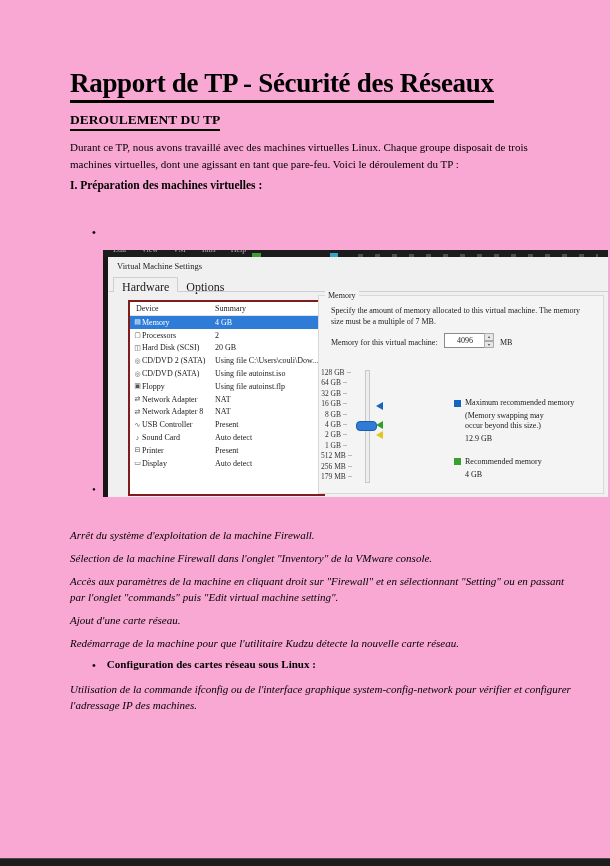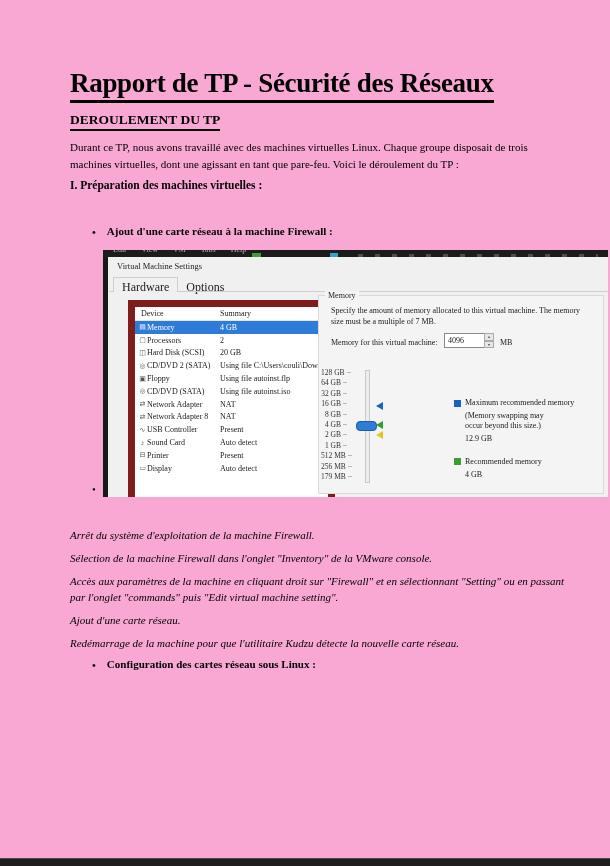--- a/index.html
+++ b/index.html
@@ -36,36 +36,36 @@
   .sliver-grays{position:absolute;left:255px;top:4px;width:240px;height:3px;opacity:.55;
     background:repeating-linear-gradient(90deg,#777 0 5px,transparent 5px 17px);}
   .leftbar{left:0;top:7px;width:5px;height:240px;background:#181818;}
   .dlg-title{left:14px;top:11px;font-size:8.5px;}
   .tabs{left:10px;top:27px;display:flex;height:14px;}
   .tab{padding:2px 8px 0;font-size:12px;height:12px;}
   .tab.active{background:#f0f0f0;border:1px solid #cfcfcf;border-bottom:none;position:relative;z-index:2;}
   .tab.inactive{margin-top:1px;}
   .tabline{left:6px;top:41px;width:499px;border-top:1px solid #cfcfcf;}
 
-  .devtable{left:25px;top:50px;width:193px;height:192px;background:#fff;border:7px solid #7f1d1d;}
+  .devtable{left:25px;top:50px;width:193px;height:192px;background:#fff;border:2px solid #7f1d1d;}
   .thead{display:flex;height:13px;align-items:center;border-bottom:1px solid #e3e3e3;}
   .th-device{padding-left:6px;width:79px;}
   .drow{display:flex;height:12.8px;align-items:center;}
   .dicon{width:9px;margin-left:3px;font-size:7px;color:#555;text-align:center;flex:none;}
   .dname{width:73px;flex:none;white-space:nowrap;overflow:hidden;}
   .dsum{flex:1;white-space:nowrap;overflow:hidden;}
   .drow.selected{background:#2e7bd8;color:#fff;}
   .drow.selected .dicon{color:#e8f1fb;}
 
   .groupbox{left:215px;top:45px;width:284px;height:197px;border:1px solid #d9d9d9;background:#f4f4f4;}
   .gb-label{left:6px;top:-5px;background:#f4f4f4;padding:0 3px;}
   .gb-desc{left:12px;top:10px;width:258px;line-height:10.5px;}
   .field-label{left:12px;top:42px;}
   .mem-input{left:125px;top:37px;width:34px;height:13px;background:#fff;border:1px solid #8a8a8a;
-             text-align:left;padding:0 3px;line-height:13px;}
+             text-align:center;padding:0 3px;line-height:13px;}
   .spinner{left:165px;top:37px;width:10px;height:15px;display:flex;flex-direction:column;}
   .spin-btn{flex:1;background:#e6e6e6;border:1px solid #ababab;font-size:4px;line-height:5px;
             text-align:center;color:#444;padding:0;}
   .unit{left:181px;top:42px;}
 
   .srow{position:absolute;left:2px;width:26px;text-align:right;font-size:7.5px;color:#333;white-space:nowrap;}
   .srow::after{content:"";display:inline-block;width:4px;border-top:1px solid #b9b9b9;
                margin-left:2px;margin-bottom:2px;}
   .track{left:46px;top:74px;width:3px;height:111px;background:#ededed;border:1px solid #c9c9c9;}
   .handle{left:37px;top:125px;width:19px;height:8px;background:#2e7bd8;border:1px solid #1a5dab;border-radius:4px;}
@@ -85,21 +85,20 @@
 
 <div id="page">
 
   <div class="abs doc-title">Rapport de TP - Sécurité des Réseaux</div>
   <div class="abs doc-h2">DEROULEMENT DU TP</div>
   <div class="abs intro">Durant ce TP, nous avons travaillé avec des machines virtuelles Linux. Chaque groupe disposait de trois machines virtuelles, dont une agissant en tant que pare-feu. Voici le déroulement du TP :</div>
   <div class="abs part-h">I. Préparation des machines virtuelles :</div>
 
   <div class="abs bullet-row b1">
     <span class="bullet-dot">•</span>
-    <span>Ajout d'une carte réseau à la machine Firewall :</span>
   </div>
 
   <div id="shot" class="abs">
 
     <div class="abs topbar">
       <span class="menu-sliver">Edit View VM Tabs Help</span>
       <span class="sliver-green"></span>
       <span class="sliver-blue"></span>
       <span class="sliver-grays"></span>
     </div>
@@ -132,28 +131,28 @@
         <span class="dicon">◫</span>
         <span class="dname">Hard Disk (SCSI)</span>
         <span class="dsum">20 GB</span>
       </div>
       <div class="drow">
         <span class="dicon">◎</span>
         <span class="dname">CD/DVD 2 (SATA)</span>
         <span class="dsum">Using file C:\Users\couli\Dow...</span>
       </div>
       <div class="drow">
+        <span class="dicon">◎</span>
+        <span class="dname">CD/DVD (SATA)</span>
+        <span class="dsum">Using file autoinst.iso</span>
+      </div>
+      <div class="drow">
         <span class="dicon">▣</span>
         <span class="dname">Floppy</span>
         <span class="dsum">Using file autoinst.flp</span>
-      </div>
-      <div class="drow">
-        <span class="dicon">◎</span>
-        <span class="dname">CD/DVD (SATA)</span>
-        <span class="dsum">Using file autoinst.iso</span>
       </div>
       <div class="drow">
         <span class="dicon">⇄</span>
         <span class="dname">Network Adapter</span>
         <span class="dsum">NAT</span>
       </div>
       <div class="drow">
         <span class="dicon">⇄</span>
         <span class="dname">Network Adapter 8</span>
         <span class="dsum">NAT</span>
@@ -229,15 +228,16 @@
   <div class="abs step s2">Sélection de la machine Firewall dans l'onglet "Inventory" de la VMware console.</div>
   <div class="abs step s4">Ajout d'une carte réseau.</div>
   <div class="abs step s3">Accès aux paramètres de la machine en cliquant droit sur "Firewall" et en sélectionnant "Setting" ou en passant par l'onglet "commands" puis "Edit virtual machine setting".</div>
   <div class="abs step s5">Redémarrage de la machine pour que l'utilitaire Kudzu détecte la nouvelle carte réseau.</div>
 
   <div class="abs bullet-row b3">
     <span class="bullet-dot">•</span>
     <span>Configuration des cartes réseau sous Linux :</span>
   </div>
 
+  <div class="abs closing">Utilisation de la commande ifconfig ou de l'interface graphique system-config-network pour vérifier et configurer l'adressage IP des machines.</div>
 
   <div class="abs bottom-bar"></div>
 </div>
 
 </body></html>

